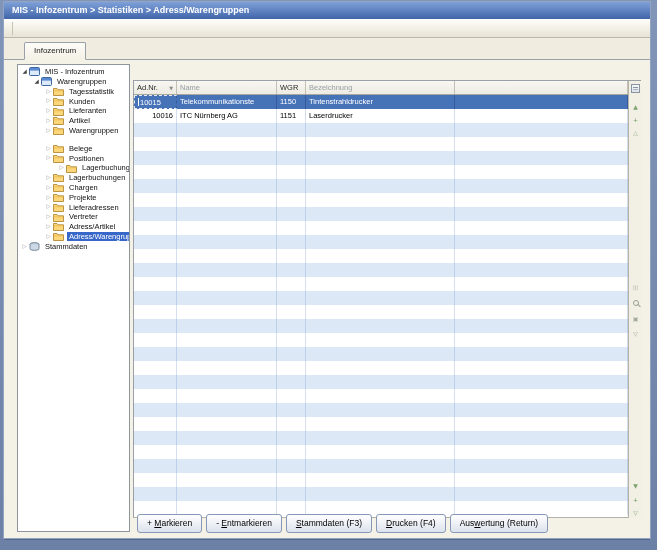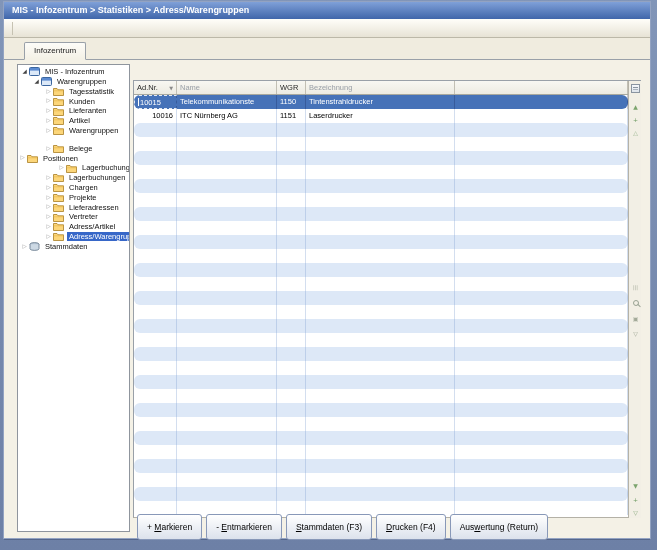--- a/index.html
+++ b/index.html
@@ -62,21 +62,21 @@
     position:absolute; left:129px; top:20px; width:508px; height:438px;
     border-left:1px solid #99a0a8; border-top:1px solid #99a0a8; border-bottom:1px solid #b4b1a6;
     background:#fff;
   }
   .ghead{ display:flex; height:14px; background:linear-gradient(#f8f7f2,#edebe2); border-bottom:1px solid #a8a89e; width:494px; }
   .hcell{ display:flex; align-items:center; padding:0 3px; border-right:1px solid #c2bfb4; font-size:7.5px; overflow:hidden; white-space:nowrap; }
   .hcell .hl{ overflow:hidden; }
   .hl.dark{ color:#2a2a2a; } .hl.muted{ color:#9aa0a8; }
   .sortarrow{ margin-left:auto; font-size:5px; color:#8a8a8a; font-family:"DejaVu Sans",sans-serif; }
   .gbody{ width:494px; }
-  .grow{ display:flex; height:14px; background:#fff;border-radius:6px; }
+  .grow{ display:flex; height:14px; background:#fff; }
   .grow.stripe{ background:#dde8f7; }
   .grow.selected{ background:#4672b8; color:#fff; }
   .gcell{ padding:0 3px; border-right:1px solid rgba(130,160,210,.35); font-size:7.5px; line-height:13px; overflow:hidden; white-space:nowrap; }
   .grow.selected .gcell{ border-right-color:rgba(10,25,70,.25); }
   .gcell.num{ text-align:right; }
   .gcell.editing{ border:1px dashed rgba(255,255,255,.85); text-align:left; }
   .caret{ display:inline-block; width:1px; height:8px; background:#fff; vertical-align:-1px; margin-right:1px; }
   
   .strip{
     position:absolute; right:0; top:0; width:13px; height:437px;
@@ -84,21 +84,21 @@
   }
   .strip-icon{ position:absolute; left:1px; width:11px; height:11px; display:flex; align-items:center; justify-content:center;
     font-family:"DejaVu Sans",sans-serif; font-size:6px; line-height:11px; cursor:default; }
   .colchooser{ width:9px; height:9px; border:1px solid #8a94a0; background:linear-gradient(#f6f8fb,#dde3ea); position:relative; }
   .colchooser::after{ content:""; position:absolute; left:1px; right:1px; top:2px; height:1px; background:#8a94a0; box-shadow:0 2px 0 #aab3bd; }
   .search-glyph{ position:relative; width:6px; height:6px; border:1px solid #9aa394; border-radius:50%; }
   .search-glyph::after{ content:""; position:absolute; width:4px; height:1px; background:#9aa394; transform:rotate(45deg); right:-3px; bottom:-1px; }
   
   .footer{ position:absolute; left:129px; top:454px; width:508px; height:20px; display:flex; gap:4px; padding-left:4px; }
   .fbtn{
-    height:26px; padding:0 9px; font-size:8.5px; line-height:15px; color:#000;
+    height:19px; padding:0 9px; font-size:8.5px; line-height:15px; color:#000;
     background:linear-gradient(#ffffff,#dce2ec);
     border:1px solid #8898b8; border-radius:3px; white-space:nowrap; cursor:default;
   }
 </style>
 </head>
 <body>
 
 <div class="window">
 
   <div class="titlebar">
@@ -191,21 +191,21 @@
         <div class="tree-item" style="padding-left: 26px; margin-top: 8px;">
           <span class="twisty col">▷</span>
           <span class="ticon">
             <svg width="11" height="9" viewBox="0 0 11 9">
               <path d="M0.5 1.5 L4 1.5 L5 2.8 L10.5 2.8 L10.5 8.5 L0.5 8.5 Z" fill="#fcd67a" stroke="#a87d25" stroke-width="0.8"></path>
               <path d="M0.7 3.8 L10.3 3.8" stroke="#e9b94e" stroke-width="0.7"></path>
             </svg>
           </span>
           <span class="tlabel">Belege</span>
         </div>
-        <div class="tree-item" style="">
+        <div class="tree-item" style="padding-left: 26px;">
           <span class="twisty col">▷</span>
           <span class="ticon">
             <svg width="11" height="9" viewBox="0 0 11 9">
               <path d="M0.5 1.5 L4 1.5 L5 2.8 L10.5 2.8 L10.5 8.5 L0.5 8.5 Z" fill="#fcd67a" stroke="#a87d25" stroke-width="0.8"></path>
               <path d="M0.7 3.8 L10.3 3.8" stroke="#e9b94e" stroke-width="0.7"></path>
             </svg>
           </span>
           <span class="tlabel">Positionen</span>
         </div>
         <div class="tree-item" style="padding-left: 26px; margin-left: 13px;">

